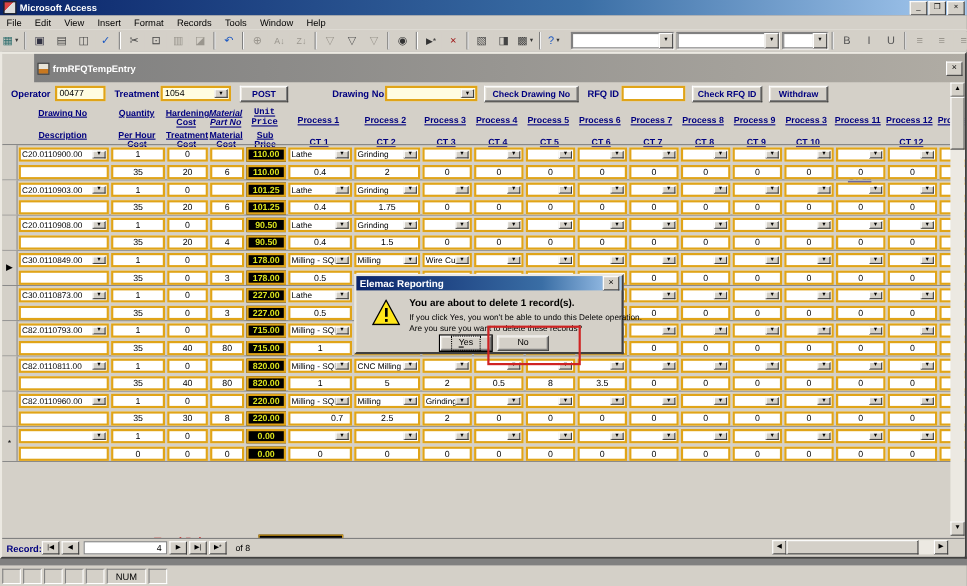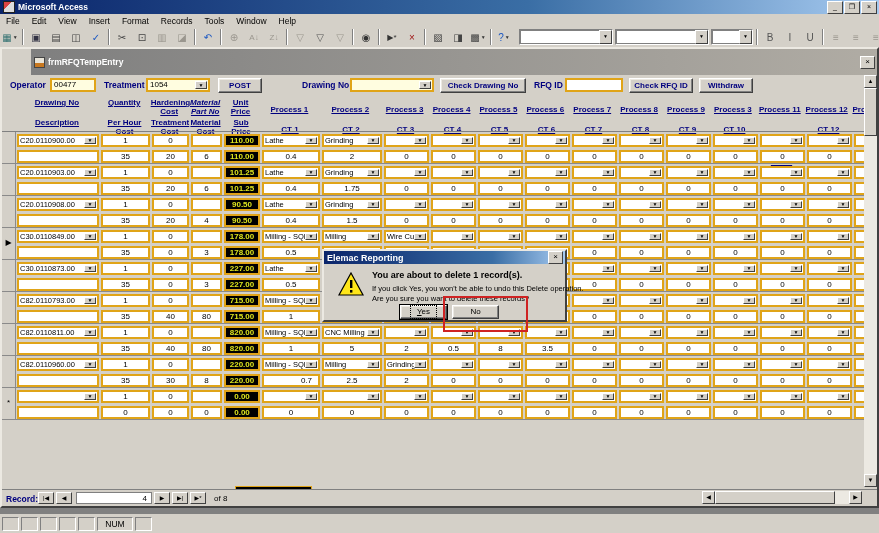--- a/index.html
+++ b/index.html
@@ -257,21 +257,21 @@
         <span class="btn" style="left:697px;width:54px">Withdraw</span>
       </div>
 
       <div class="col-headers" id="colHeaders">
           <div class="hrow">
             <span class="hdr-spacer" style="width: 13px;"></span>
             <span class="hdr" style="width: 84px;">Drawing No</span>
             <span class="hdr" style="width: 51px;">Quantity</span>
             <span class="hdr" style="width: 39px;">Hardening Cost</span>
             <span class="hdr" style="width: 33px; font-style: italic;">Material Part No</span>
-            <span class="hdr" style="width: 38px;">Unit Price</span>
+            <span class="hdr" style="width: 38px; font-family: Liberation Mono, monospace;">Unit Price</span>
             <span class="hdr" style="width: 60px; padding-top: 8px;">Process 1</span>
             <span class="hdr" style="width: 62px; padding-top: 8px;">Process 2</span>
             <span class="hdr" style="width: 47px; padding-top: 8px;">Process 3</span>
             <span class="hdr" style="width: 47px; padding-top: 8px;">Process 4</span>
             <span class="hdr" style="width: 47px; padding-top: 8px;">Process 5</span>
             <span class="hdr" style="width: 47px; padding-top: 8px;">Process 6</span>
             <span class="hdr" style="width: 47px; padding-top: 8px;">Process 7</span>
             <span class="hdr" style="width: 47px; padding-top: 8px;">Process 8</span>
             <span class="hdr" style="width: 47px; padding-top: 8px;">Process 9</span>
             <span class="hdr" style="width: 47px; padding-top: 8px;">Process 3</span>

